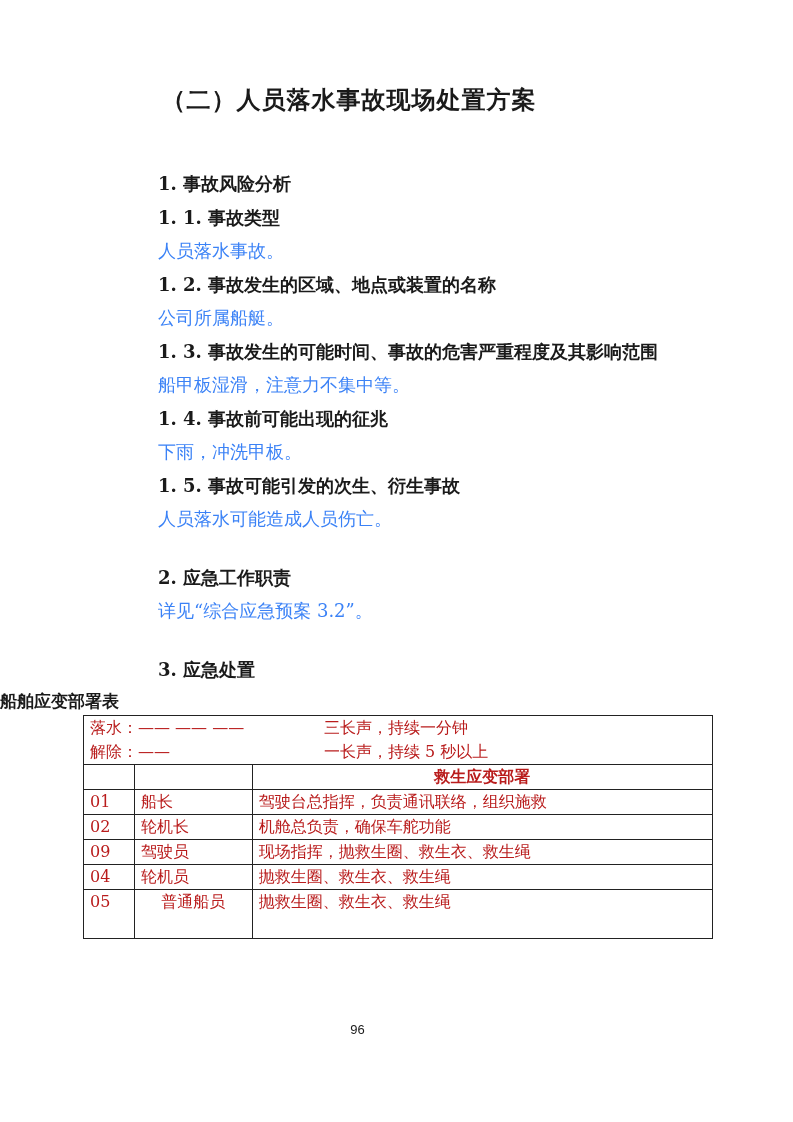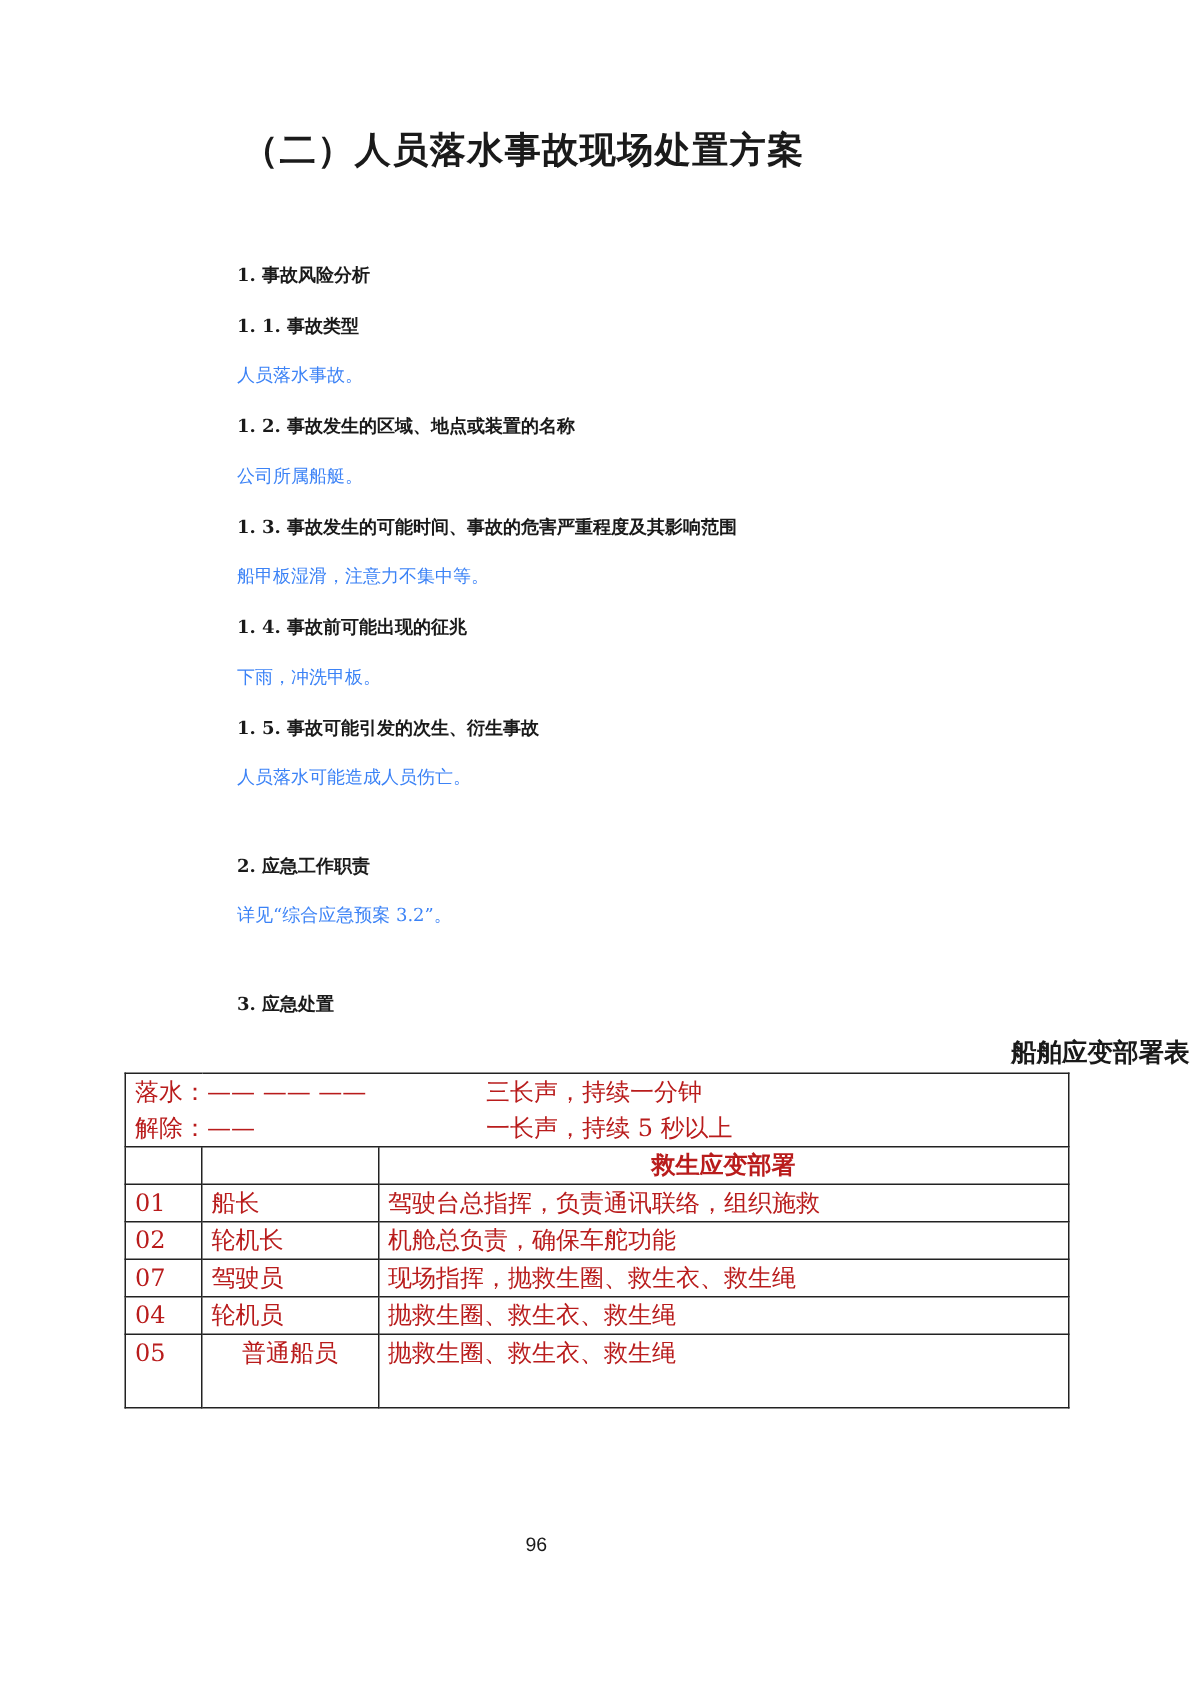--- a/index.html
+++ b/index.html
@@ -1,25 +1,25 @@
 <!DOCTYPE html>
 <html><head>
 <meta charset="utf-8">
 <style>
   html, body { margin: 0; padding: 0; background: #ffffff; }
   body { width: 793px; height: 1122px; position: relative; overflow: hidden;
          font-family: "DejaVu Serif", "Liberation Serif", serif; color: #1a1a1a; }
   .title { position: absolute; left: 0; width: 698px; top: 84px; text-align: center;
            font-size: 24px; font-weight: bold; letter-spacing: 1px; }
   .content { position: absolute; left: 158px; top: 170px; width: 560px; }
-  .line { font-size: 12px; height: 33.5px; line-height: 27px; white-space: nowrap; }
+  .line { font-size: 18px; height: 33.5px; line-height: 27px; white-space: nowrap; }
   .h { font-weight: bold; }
   .p { font-weight: normal; color: #3b82f6; }
   .gap { height: 25px; }
-  .tbl-title { position: absolute; left: 0; width: 793px; top: 690px; text-align: right;
+  .tbl-title { position: absolute; left: 0; width: 793px; top: 690px; text-align: left;
                font-size: 17px; font-weight: bold; }
   table { position: absolute; left: 83px; top: 715px; width: 630px; border-collapse: collapse;
           font-size: 16px; color: #b91c1c; }
   td { border: 1px solid #222; padding: 0 6px; height: 24px; line-height: 24px; vertical-align: top; }
   .alarm { padding: 0 6px; line-height: 24px; }
   .alarm-row { display: flex; }
   .alarm-row .a1 { width: 234px; }
   .c1 { width: 46px; }
   .c2 { width: 64px; }
   .center-bold { text-align: center; font-weight: bold; margin-top: 34px; }
@@ -75,21 +75,21 @@
     <td>01</td>
     <td>船长</td>
     <td>驾驶台总指挥，负责通讯联络，组织施救</td>
   </tr>
   <tr>
     <td>02</td>
     <td>轮机长</td>
     <td>机舱总负责，确保车舵功能</td>
   </tr>
   <tr>
-    <td>07</td>
+    <td>09</td>
     <td>驾驶员</td>
     <td>现场指挥，抛救生圈、救生衣、救生绳</td>
   </tr>
   <tr>
     <td>04</td>
     <td>轮机员</td>
     <td>抛救生圈、救生衣、救生绳</td>
   </tr>
   <tr>
     <td>05</td>

